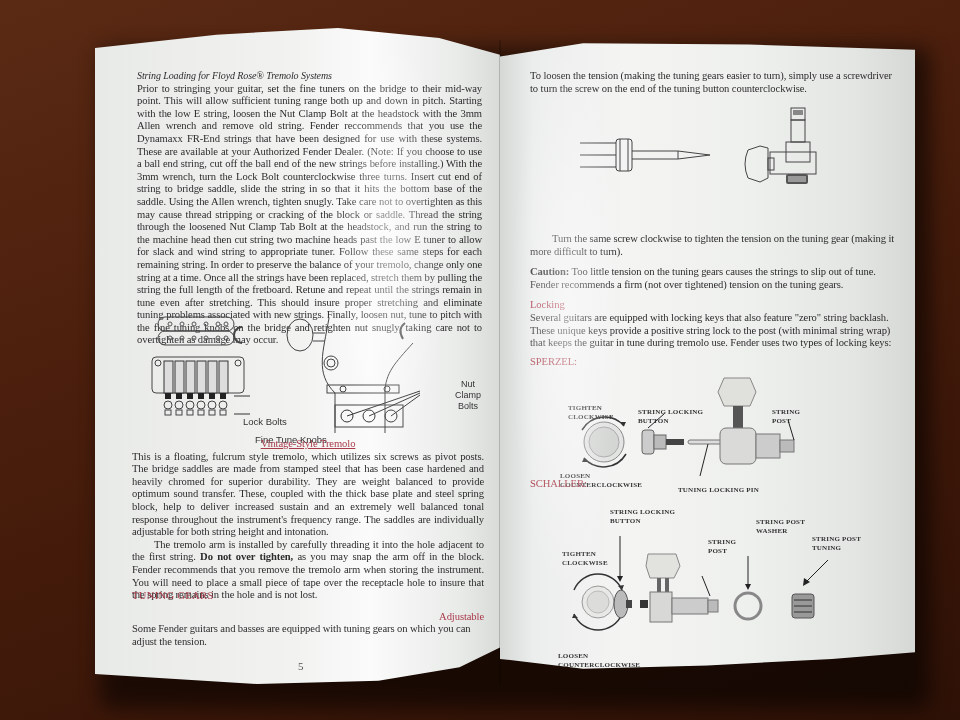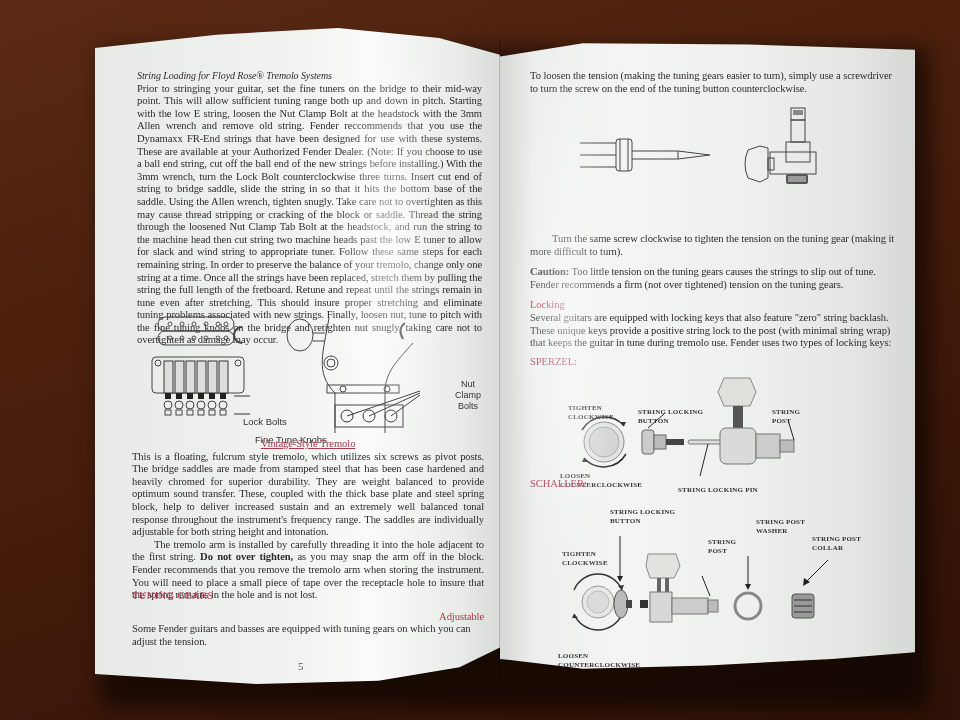--- a/index.html
+++ b/index.html
@@ -171,21 +171,21 @@
     <p>Several guitars are equipped with locking keys that also feature "zero" string backlash. These unique keys provide a positive string lock to the post (with minimal string wrap) that keeps the guitar in tune during tremolo use. Fender uses two types of locking keys:</p>
     <p style="height:6px;"></p>
     <p class="red" style="font-weight:normal;">SPERZEL:</p>
   </div>
 
   <div>
     <span class="lblc" style="left:68px;top:374px;width:60px;">TIGHTEN CLOCKWISE</span>
     <span class="lblc" style="left:138px;top:378px;width:70px;">STRING LOCKING BUTTON</span>
     <span class="lblc" style="left:272px;top:378px;width:30px;">STRING POST</span>
     <span class="lblc" style="left:60px;top:442px;width:80px;">LOOSEN COUNTERCLOCKWISE</span>
-    <span class="lblc" style="left:178px;top:456px;width:110px;">STRING LOCKING PIN</span>
+    <span class="lblc" style="left:178px;top:456px;width:110px;">TUNING LOCKING PIN</span>
     <svg style="left:60px;top:340px;" width="260" height="120" viewBox="0 0 260 120">
       <circle cx="44" cy="72" r="20" fill="#e2e4e2" stroke="#888"></circle>
       <circle cx="44" cy="72" r="15" fill="#d4d6d4" stroke="#aaa"></circle>
       <path d="M22 60 A26 26 0 0 1 64 56" fill="none" stroke="#333" stroke-width="1.5"></path>
       <polygon points="64,56 60,52 66,52" fill="#333"></polygon>
       <path d="M66 84 A26 26 0 0 1 24 88" fill="none" stroke="#333" stroke-width="1.5"></path>
       <polygon points="24,88 28,92 22,92" fill="#333"></polygon>
       <rect x="82" y="60" width="12" height="24" rx="3" fill="#ccc" stroke="#666"></rect>
       <rect x="94" y="65" width="12" height="14" fill="#bbb" stroke="#666"></rect>
       <rect x="106" y="69" width="18" height="6" fill="#444"></rect>
@@ -201,21 +201,21 @@
     </svg>
   </div>
 
   <span class="txt red" style="left:30px;top:448px;font-weight:normal;">SCHALLER:</span>
 
   <div>
     <span class="lblc" style="left:110px;top:478px;width:70px;">STRING LOCKING BUTTON</span>
     <span class="lblc" style="left:62px;top:520px;width:50px;">TIGHTEN CLOCKWISE</span>
     <span class="lblc" style="left:208px;top:508px;width:36px;">STRING POST</span>
     <span class="lblc" style="left:256px;top:488px;width:56px;">STRING POST WASHER</span>
-    <span class="lblc" style="left:312px;top:505px;width:54px;">STRING POST COLLAR</span>
+    <span class="lblc" style="left:312px;top:505px;width:54px;">STRING POST TUNING</span>
     <span class="lblc" style="left:58px;top:622px;width:80px;">LOOSEN COUNTERCLOCKWISE</span>
     <svg style="left:60px;top:490px;" width="290" height="140" viewBox="0 0 290 140">
       <circle cx="38" cy="82" r="16" fill="#e8e9e6" stroke="#999"></circle>
       <circle cx="38" cy="82" r="11" fill="#dcdddb" stroke="#bbb"></circle>
       <path d="M14 70 A26 26 0 0 1 62 70" fill="none" stroke="#333" stroke-width="1.5"></path>
       <polygon points="62,70 58,66 64,65" fill="#333"></polygon>
       <path d="M62 94 A26 26 0 0 1 14 94" fill="none" stroke="#333" stroke-width="1.5"></path>
       <polygon points="14,94 18,98 12,98" fill="#333"></polygon>
       <line x1="60" y1="16" x2="60" y2="58" stroke="#222"></line>
       <polygon points="57,56 63,56 60,62" fill="#222"></polygon>

